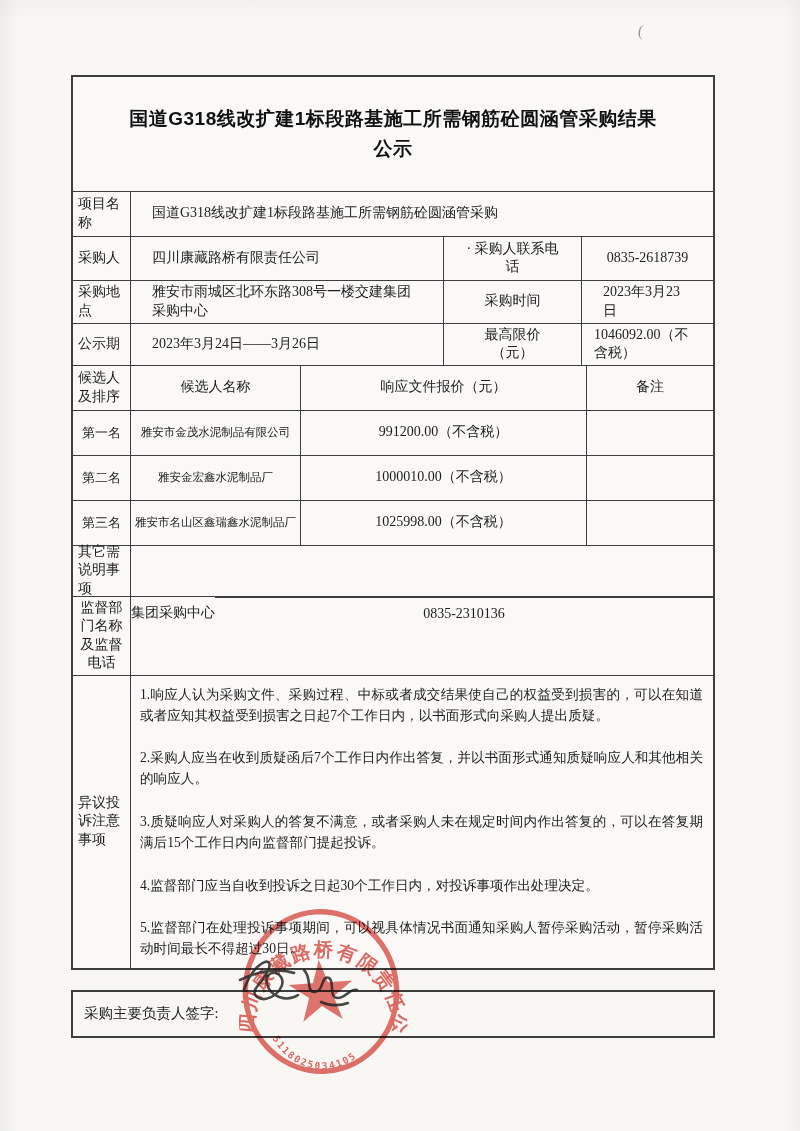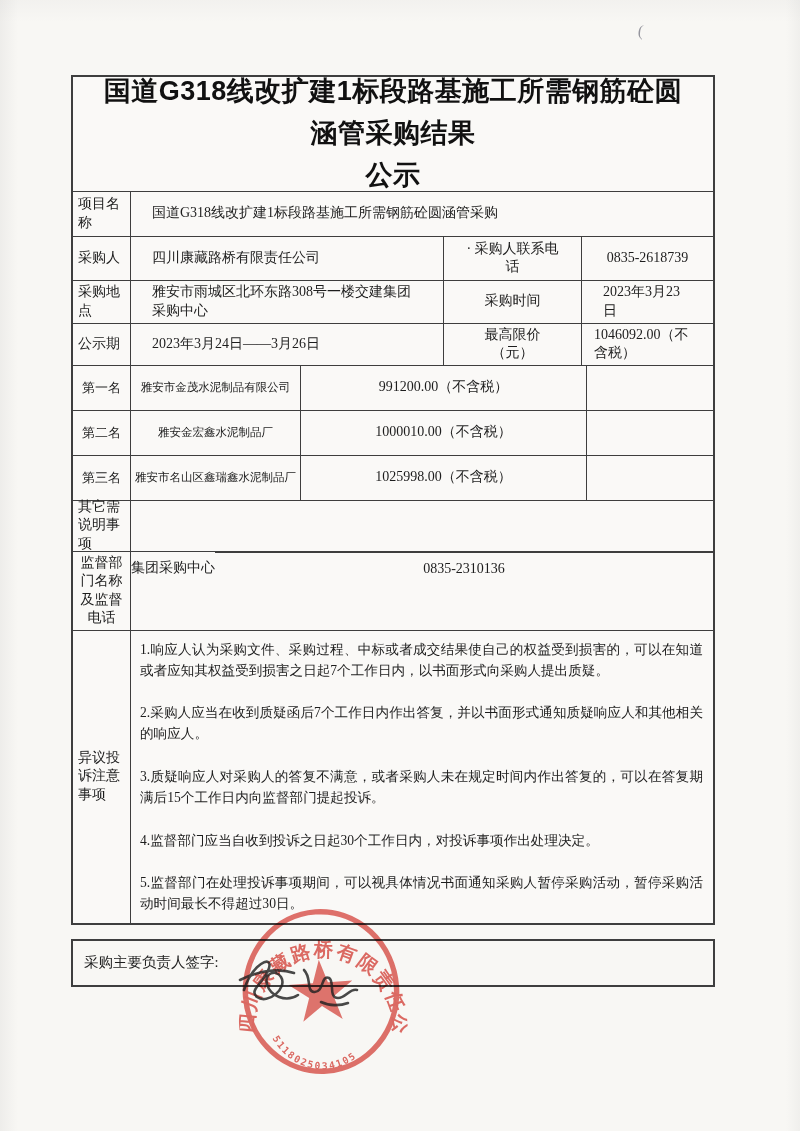--- a/index.html
+++ b/index.html
@@ -42,41 +42,41 @@
   .info .c-last{flex:1;justify-content:center;text-align:left}
   
   .cand .c-name{width:170px;flex:none;justify-content:center;text-align:center;font-size:11.5px;padding:2px 2px}
   .cand .c-price{width:286px;flex:none;justify-content:center;text-align:center}
   .cand .c-note{flex:1;justify-content:center;text-align:center}
   .cand .c-rank{justify-content:center;text-align:center;font-size:13px}
   
   .r-title{height:113.5px;border-top:none;display:flex;flex-direction:column;
     justify-content:center;align-items:center;text-align:center;
     font-family:"Liberation Sans","DejaVu Sans",sans-serif;
-    font-weight:bold;font-size:27px;line-height:1.55;letter-spacing:.5px;color:#111;
+    font-weight:bold;font-size:19px;line-height:1.55;letter-spacing:.5px;color:#111;
     padding:0 28px;box-sizing:border-box}
   .r-project{height:45px}
   .r-purchaser{height:44px}
   .r-location{height:43px}
   .r-publicity{height:42px}
   .r-chead{height:45px}
   .r-cand{height:45px}
   .r-other{height:51px}
   .r-sup{height:79px}
   .r-obj{height:293px}
   .loc-val{padding-right:30px}
   .limit-val{padding:2px 12px}
   .sup-right{flex:1;display:flex;flex-direction:row;box-sizing:border-box;border-left:1.8px solid #3e3e3e}
   .sup-sub{flex:none;height:33.5px;display:flex;align-items:center;justify-content:center;text-align:center;font-size:14px;box-sizing:border-box}
   .sup-sub.second{flex:1;border-top:1.8px solid #3e3e3e}
   .c-objtext{flex:1;flex-direction:column;justify-content:space-between;align-items:flex-start;
     padding:8px 10px 8px 9px;font-size:13.6px;line-height:1.56;text-align:justify}
   .obj-item{width:100%}
   .sign-box{
-    margin-top:14px;border:2.5px solid #3e3e3e;height:48px;box-sizing:border-box;
+    margin-top:20px;border:2.5px solid #3e3e3e;height:48px;box-sizing:border-box;
     display:flex;align-items:center;padding-left:11px;font-size:14.5px;
   }
   .hdr{justify-content:center;text-align:center}
   
   .stamp{position:absolute;left:237px;top:903px;width:168px;height:177px;z-index:4;
     opacity:.86;mix-blend-mode:multiply;transform:rotate(-4deg);pointer-events:none}
   .signature{position:absolute;left:228px;top:946px;width:150px;height:74px;z-index:5;pointer-events:none}
 </style>
 </head>
 <body>
@@ -110,20 +110,26 @@
       <div class="cell c-last">2023年3月23日</div>
     </div>
 
     <div class="row info r-publicity">
       <div class="cell c-label">公示期</div>
       <div class="cell c-val">2023年3月24日——3月26日</div>
       <div class="cell c-sub">最高限价（元）</div>
       <div class="cell c-last limit-val">1046092.00（不含税）</div>
     </div>
 
+    <div class="row cand r-chead">
+      <div class="cell c-label">候选人及排序</div>
+      <div class="cell c-name hdr" style="font-size:14px">候选人名称</div>
+      <div class="cell c-price hdr">响应文件报价（元）</div>
+      <div class="cell c-note hdr">备注</div>
+    </div>
 
     <div class="row cand r-cand">
       <div class="cell c-label c-rank center">第一名</div>
       <div class="cell c-name">雅安市金茂水泥制品有限公司</div>
       <div class="cell c-price">991200.00（不含税）</div>
       <div class="cell c-note"></div>
     </div>
     <div class="row cand r-cand">
       <div class="cell c-label c-rank center">第二名</div>
       <div class="cell c-name">雅安金宏鑫水泥制品厂</div>

